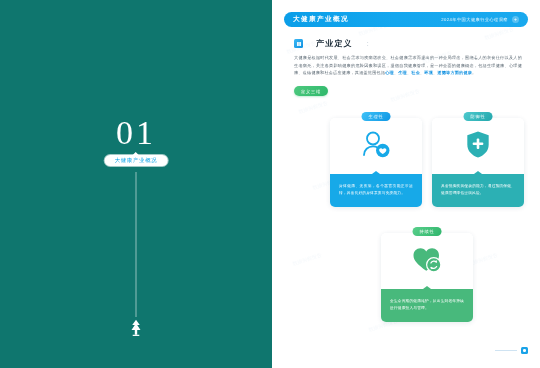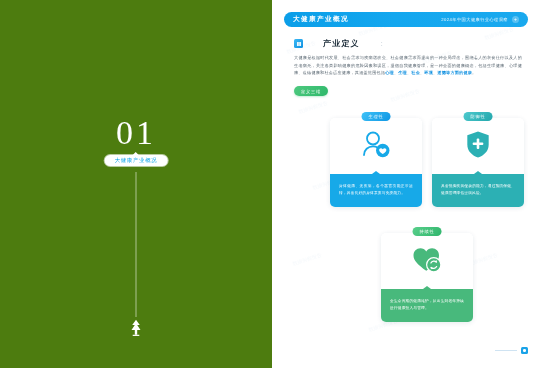--- a/index.html
+++ b/index.html
@@ -7,21 +7,21 @@
     width:540px;height:368px;overflow:hidden;
     background:#ffffff;
     font-family:"Liberation Sans","DejaVu Sans",sans-serif;
     position:relative;
   }
   #page{position:absolute;inset:0;display:flex;}
 
   
   .cover{
     width:272px;height:368px;
-    background:#4d7c0f;
+    background:#0f766e;
     position:relative;
     flex:0 0 272px;
   }
   .cover-num{
     position:absolute;top:116px;left:0;right:0;
     text-align:center;
     color:#ffffff;
     font-family:"Liberation Serif","DejaVu Serif",serif;
     font-size:34px;
     letter-spacing:3px;
@@ -87,21 +87,21 @@
   .topbar-dot{
     width:7px;height:7px;border-radius:50%;
     background:rgba(255,255,255,.28);
     display:flex;align-items:center;justify-content:center;
     color:#fff;font-size:5px;line-height:1;
   }
 
   
   .sec-head{
     position:absolute;left:22px;top:38px;
-    display:flex;align-items:center;gap:20px;
+    display:flex;align-items:center;gap:13px;
   }
   .sec-ico{
     width:9px;height:9px;border-radius:1.5px;
     background:linear-gradient(135deg,#3cb9f5,#0d8fe0);
     display:flex;align-items:center;justify-content:center;
   }
   .sec-ico svg{display:block;}
   .sec-title{
     font-size:8px;color:#1b2b38;font-weight:bold;letter-spacing:1.2px;
   }

